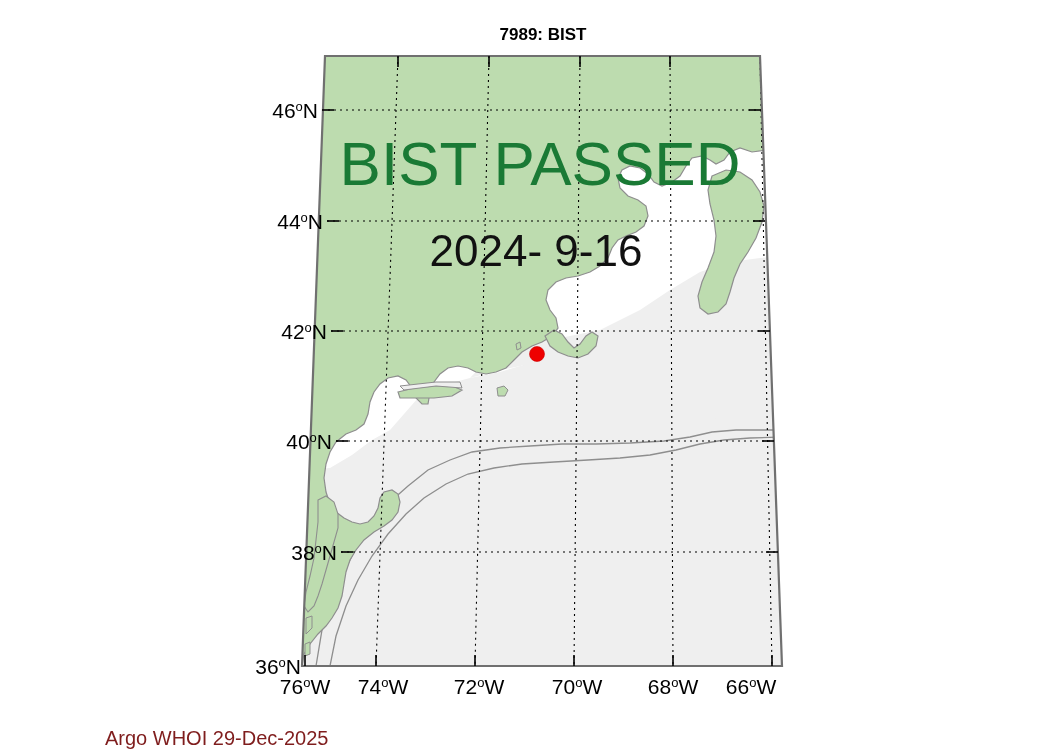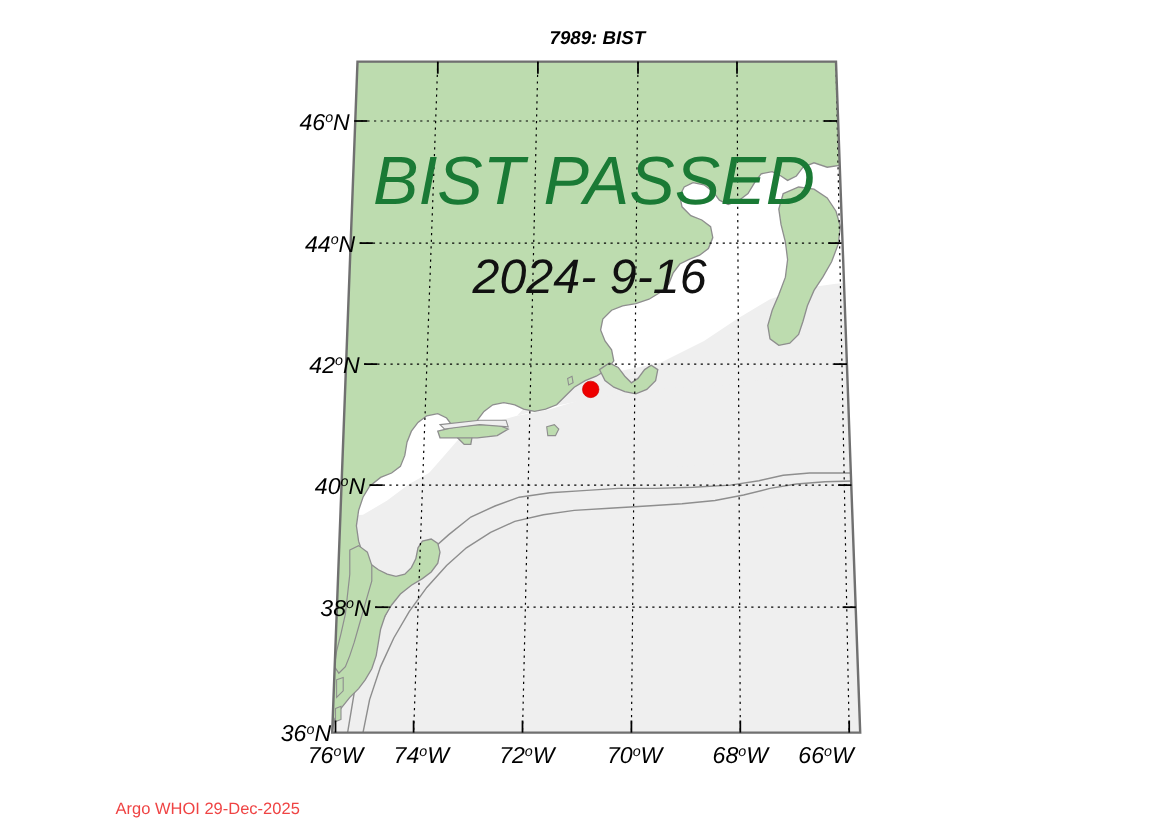--- a/index.html
+++ b/index.html
@@ -3,21 +3,21 @@
 <meta charset="utf-8">
 <style>
   html,body{margin:0;padding:0;}
   body{
     width:1050px;height:750px;
     background:#ffffff;
     font-family:"Liberation Sans", sans-serif;
     overflow:hidden;
     position:relative;
   }
-  #fig{position:absolute;inset:0;font-style:italic;}
+  #fig{position:absolute;inset:0;}
   svg{display:block;}
   .ttl{
     font-family:"Liberation Sans", sans-serif;
     font-weight:bold;font-size:17px;fill:#000;
     text-anchor:middle;
   }
   .axlab{
     font-family:"Liberation Sans", sans-serif;
     font-size:21px;fill:#000;
   }
@@ -26,21 +26,21 @@
     font-family:"Liberation Sans", sans-serif;
     font-size:62px;fill:#1a7a35;text-anchor:middle;
   }
   .stamp-date{
     font-family:"Liberation Sans", sans-serif;
     font-size:44px;fill:#111;text-anchor:middle;
   }
   .footer{
     position:absolute;left:105px;top:727px;
     font-family:"Liberation Sans", sans-serif;
-    font-size:15px;color:#ef4444;white-space:nowrap;
+    font-size:20px;color:#7f1d1d;white-space:nowrap;
   }
 </style>
 </head>
 <body>
 
 <div id="fig">
 <svg width="1050" height="750" viewBox="0 0 1050 750">
   <defs>
     <clipPath id="frameClip">
       <polygon points="325,56 760,56 782,666 302,666"></polygon>

